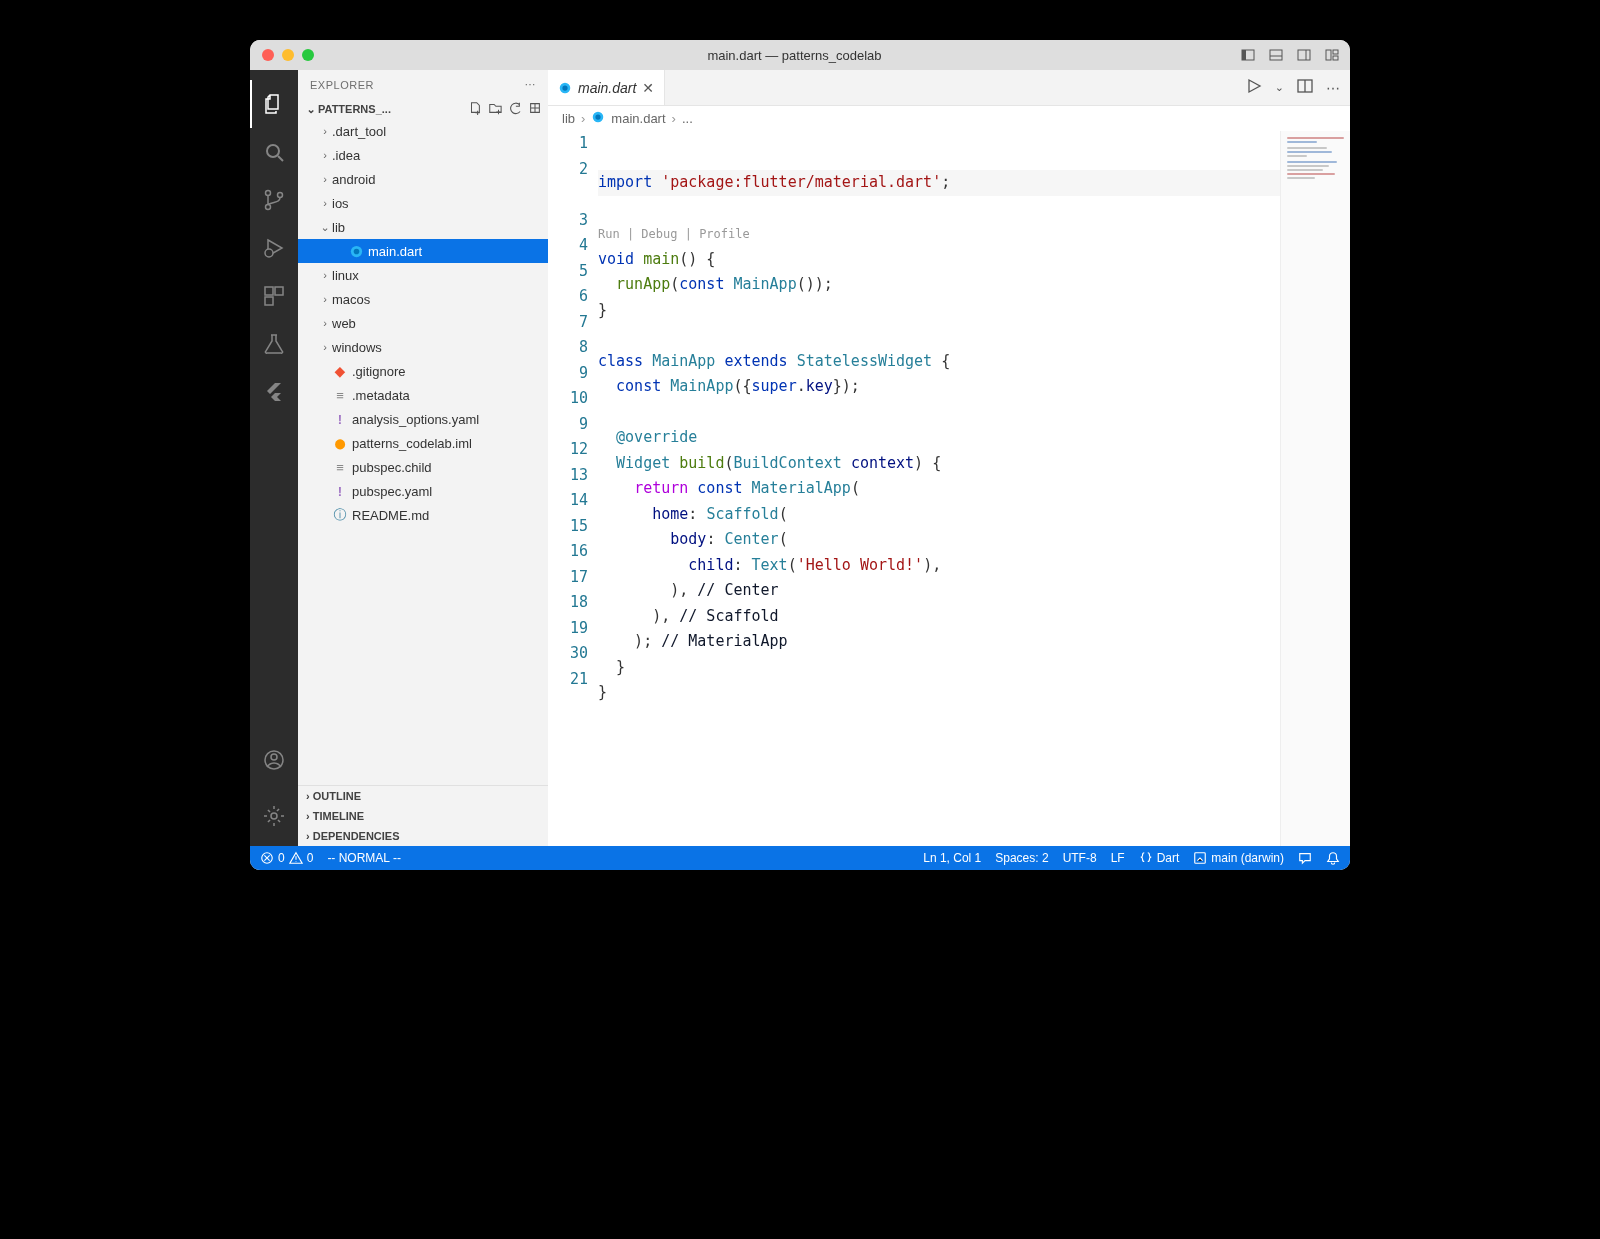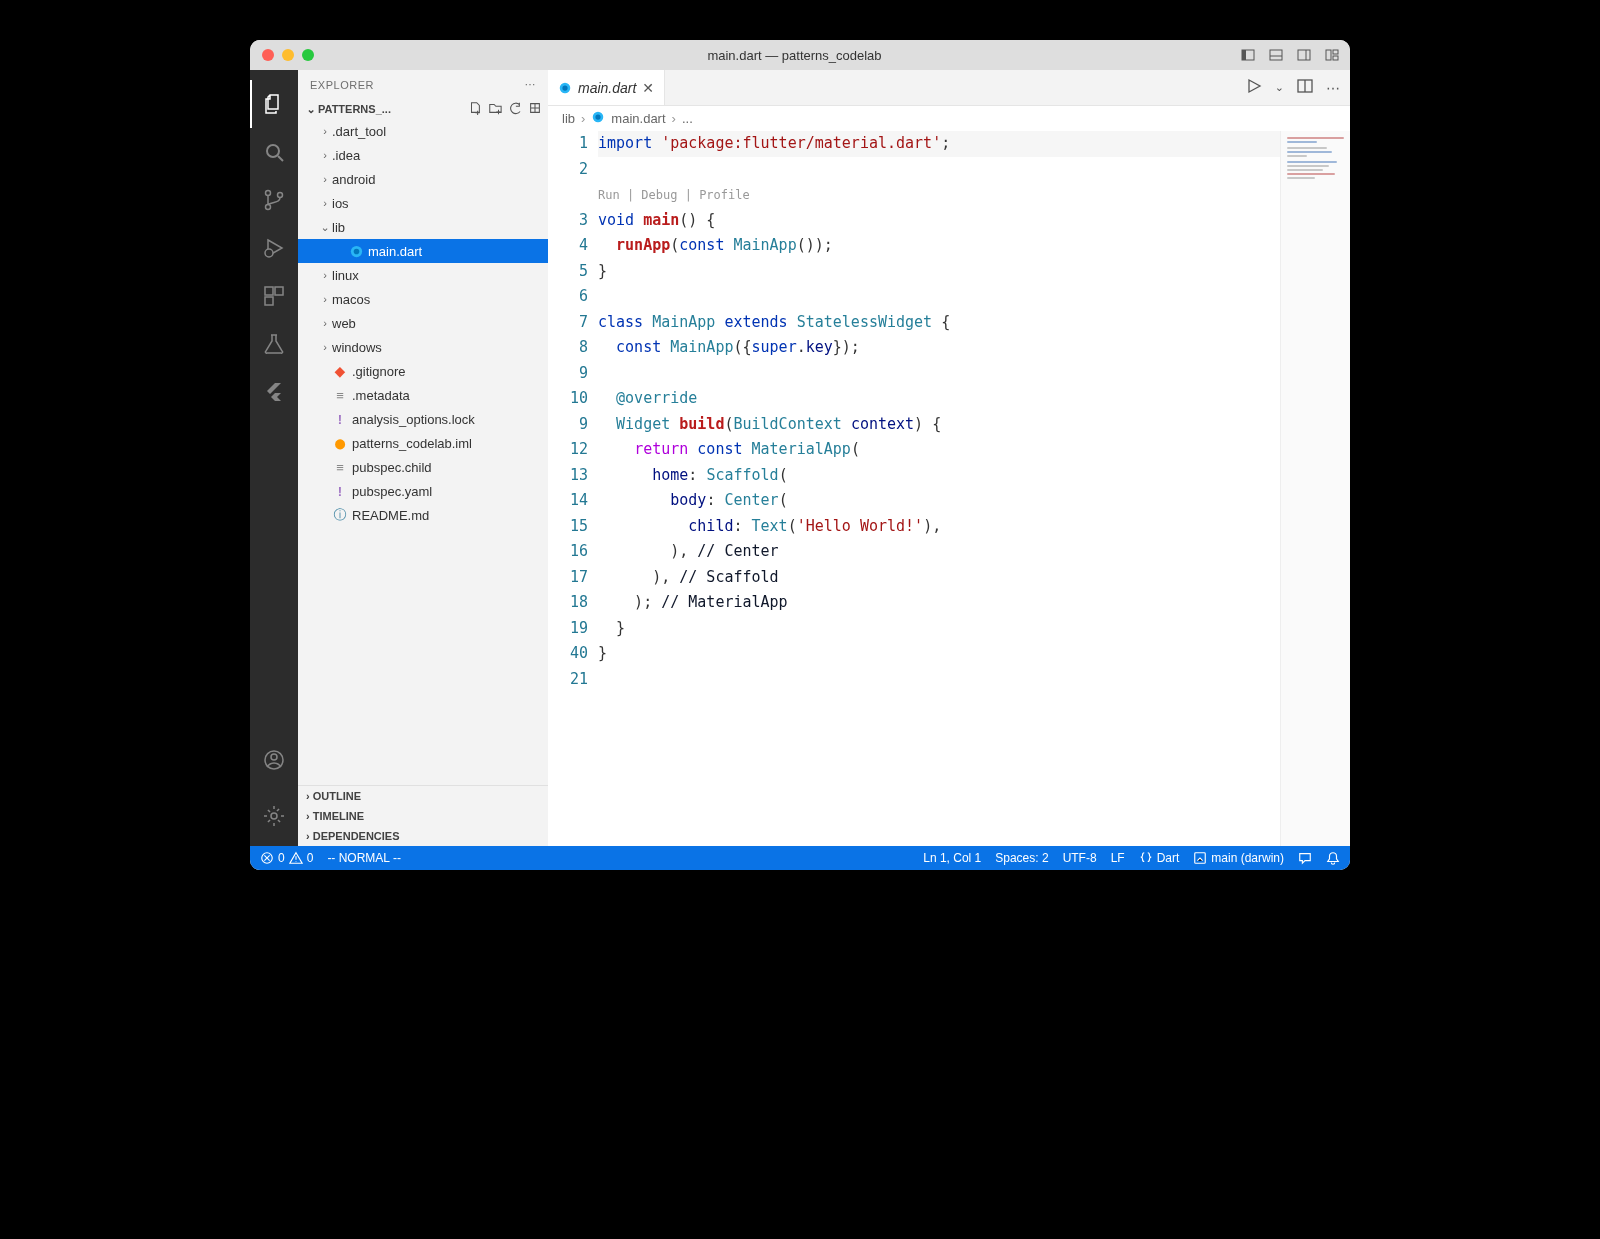--- a/index.html
+++ b/index.html
@@ -52,23 +52,23 @@
   
   .breadcrumb{display:flex;align-items:center;gap:6px;padding:4px 14px;font-size:13px;color:#666;}
   .breadcrumb .sep{color:#999;}
   
   .editor-wrap{flex:1;display:flex;position:relative;min-height:0;}
   .editor{flex:1;display:flex;font-family:Menlo,Consolas,monospace;font-size:15px;line-height:1.7;overflow:hidden;}
   .gutter{width:50px;text-align:right;color:#237893;padding-right:10px;user-select:none;}
   .gutter div{height:25.5px;}
   .code{flex:1;white-space:pre;color:#333;}
   .code div{height:25.5px;}
-  .code .line1{background:#f6f6f6;}
+  .code .line1{background:#f6f6f6;margin-top:39px;}
   .codelens{color:#999;font-size:12px;height:25.5px;display:flex;align-items:center;}
-  .k-import{color:#0033b3;} .str{color:#a31515;} .kw{color:#0033b3;} .fn{color:#b91c1c;font-weight:bold;} .cls{color:#267f99;}
+  .k-import{color:#0033b3;} .str{color:#a31515;} .kw{color:#0033b3;} .fn{color:#4d7c0f;} .cls{color:#267f99;}
   .ctl{color:#af00db;} .param{color:#001080;} .ann{color:#267f99;} .cmt{color:#0f172a;}
   .minimap{width:70px;background:#fafafa;border-left:1px solid #eee;position:relative;}
   .minimap .mm-block{position:absolute;left:6px;right:6px;height:2px;background:#c8c8c8;border-radius:1px;}
   .mm-red{background:#d9a0a0!important;} .mm-blu{background:#a0b8d9!important;}
   
   .status{height:24px;background:#0a73e6;color:#fff;display:flex;align-items:center;font-size:12px;padding:0 10px;gap:14px;}
   .status .sr{margin-left:auto;display:flex;gap:14px;align-items:center;}
   .status svg{width:14px;height:14px;vertical-align:middle;}
   .st-item{display:flex;align-items:center;gap:4px;}
 </style>
@@ -334,21 +334,21 @@
             <span class="ficon">
               <span style="color:#888">≡</span>
             </span>
             <span>.metadata</span>
           </div>
           <div class="tree-item indent-1">
             <span class="chev"></span>
             <span class="ficon">
               <span style="color:#a074c4;font-weight:700">!</span>
             </span>
-            <span>analysis_options.lock</span>
+            <span>analysis_options.yaml</span>
           </div>
           <div class="tree-item indent-1">
             <span class="chev"></span>
             <span class="ficon">
               <span style="color:#f90;font-size:10px">⬤</span>
             </span>
             <span>patterns_codelab.iml</span>
           </div>
           <div class="tree-item indent-1">
             <span class="chev"></span>
@@ -425,21 +425,21 @@
               <div>10</div>
               <div>9</div>
               <div>12</div>
               <div>13</div>
               <div>14</div>
               <div>15</div>
               <div>16</div>
               <div>17</div>
               <div>18</div>
               <div>19</div>
-              <div>40</div>
+              <div>30</div>
               <div>21</div>
             </div>
           <div class="code" id="code"><div class="line1"><span class="k-import">import</span> <span class="str">'package:flutter/material.dart'</span>;</div><div></div><div class="codelens">Run | Debug | Profile</div><div><span class="kw">void</span> <span class="fn">main</span>() {</div><div>  <span class="fn">runApp</span>(<span class="kw">const</span> <span class="cls">MainApp</span>());</div><div>}</div><div></div><div><span class="kw">class</span> <span class="cls">MainApp</span> <span class="kw">extends</span> <span class="cls">StatelessWidget</span> {</div><div>  <span class="kw">const</span> <span class="cls">MainApp</span>({<span class="kw">super</span>.<span class="param">key</span>});</div><div></div><div>  <span class="ann">@override</span></div><div>  <span class="cls">Widget</span> <span class="fn">build</span>(<span class="cls">BuildContext</span> <span class="param">context</span>) {</div><div>    <span class="ctl">return</span> <span class="kw">const</span> <span class="cls">MaterialApp</span>(</div><div>      <span class="param">home</span>: <span class="cls">Scaffold</span>(</div><div>        <span class="param">body</span>: <span class="cls">Center</span>(</div><div>          <span class="param">child</span>: <span class="cls">Text</span>(<span class="str">'Hello World!'</span>),</div><div>        ), <span class="cmt">// Center</span></div><div>      ), <span class="cmt">// Scaffold</span></div><div>    ); <span class="cmt">// MaterialApp</span></div><div>  }</div><div>}</div><div></div></div>
         </div>
         <div class="minimap">
 
           <div class="mm-block mm-red" style="top:6px"></div>
           <div class="mm-block mm-blu" style="top:10px;width:30px"></div>
           <div class="mm-block" style="top:16px;width:40px"></div>
           <div class="mm-block mm-blu" style="top:20px;width:45px"></div>

